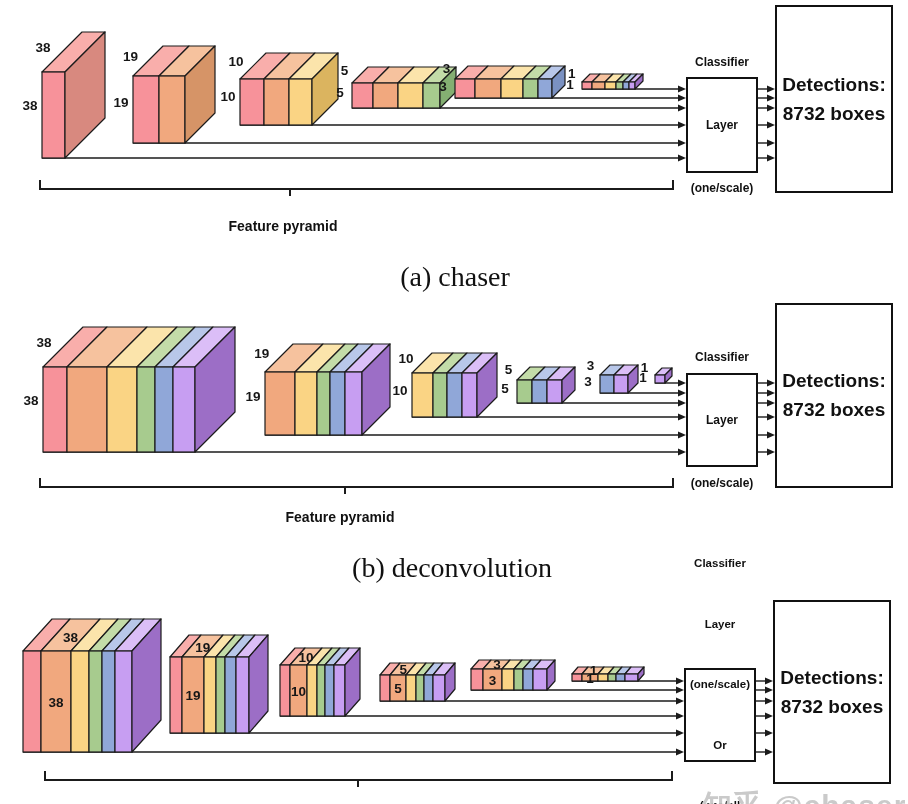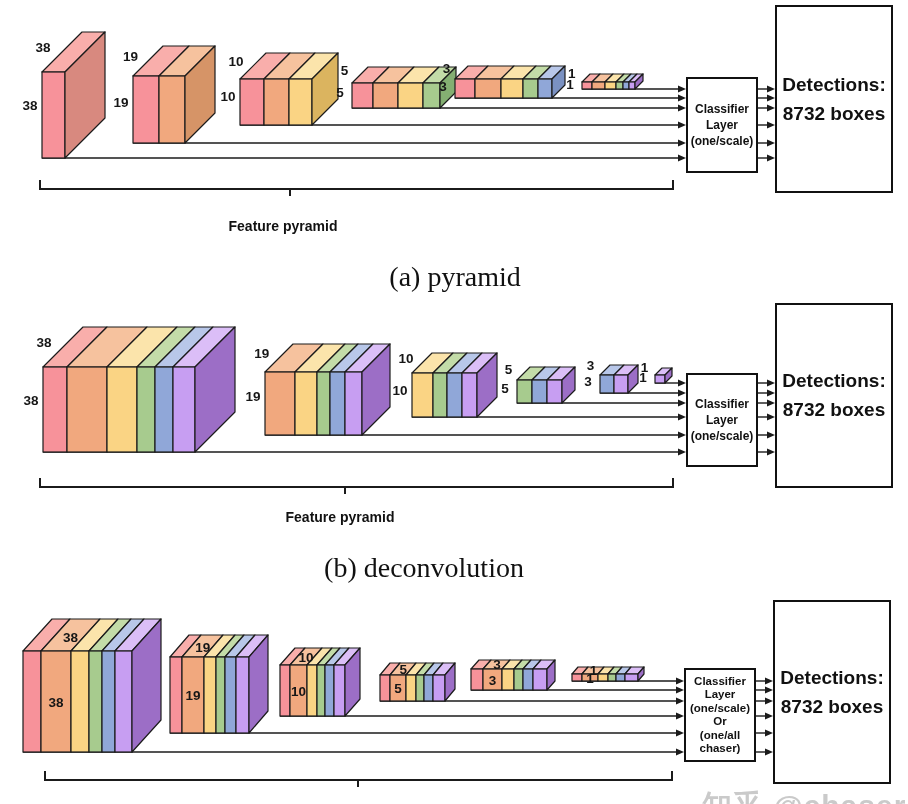--- a/index.html
+++ b/index.html
@@ -2,21 +2,21 @@
 <html><head>
 <meta charset="utf-8">
 <style>
   html,body{margin:0;padding:0;}
   body{width:908px;height:804px;position:relative;background:#ffffff;overflow:hidden;
        font-family:"Liberation Sans", sans-serif;}
   svg{position:absolute;left:0;top:0;}
   .box{position:absolute;background:#fff;border:2.6px solid #111;box-sizing:border-box;
        display:flex;flex-direction:column;align-items:center;justify-content:center;
        text-align:center;font-weight:bold;color:#111;z-index:2;}
-  .clf{font-size:12px;line-height:16px;}
+  .clf{font-size:12px;line-height:16px;gap:47px;}
   .clf.small{font-size:11.5px;line-height:13.5px;}
   .det{font-size:19px;line-height:22px;gap:7px;}
   .lbl{position:absolute;transform:translateX(-50%);font-weight:bold;color:#111;
        font-size:14px;white-space:nowrap;z-index:2;}
   .cap{position:absolute;transform:translateX(-50%);font-family:"Liberation Serif", serif;
        color:#111;font-size:28px;white-space:nowrap;z-index:2;}
   .wm{position:absolute;font-size:30px;font-weight:bold;color:#c6c6c6;
       text-shadow:1px 1px 0 #ffffff;letter-spacing:1px;white-space:nowrap;z-index:5;opacity:.92;margin-top:42px;}
 </style>
 </head>
@@ -316,33 +316,33 @@
 <div class="box clf" style="left:686px;top:77px;width:72px;height:96px">
   <div>Classifier</div>
   <div>Layer</div>
   <div>(one/scale)</div>
 </div>
 <div class="box det" style="left:775px;top:5px;width:118px;height:188px">
   <div>Detections:</div>
   <div>8732 boxes</div>
 </div>
 <div class="lbl" style="left:283px;top:218px">Feature pyramid</div>
-<div class="cap" style="left:455px;top:261px">(a) pyramid</div>
+<div class="cap" style="left:455px;top:261px">(a) chaser</div>
 
 <div class="box clf" style="left:686px;top:373px;width:72px;height:94px">
   <div>Classifier</div>
   <div>Layer</div>
   <div>(one/scale)</div>
 </div>
 <div class="box det" style="left:775px;top:303px;width:118px;height:185px">
   <div>Detections:</div>
   <div>8732 boxes</div>
 </div>
 <div class="lbl" style="left:340px;top:509px">Feature pyramid</div>
-<div class="cap" style="left:424px;top:552px">(b) deconvolution</div>
+<div class="cap" style="left:452px;top:552px">(b) deconvolution</div>
 
 <div class="box clf small" style="left:684px;top:668px;width:72px;height:94px">
   <div>Classifier</div>
   <div>Layer</div>
   <div>(one/scale)</div>
   <div>Or</div>
   <div>(one/all</div>
   <div>chaser)</div>
 </div>
 <div class="box det" style="left:773px;top:600px;width:118px;height:184px">

